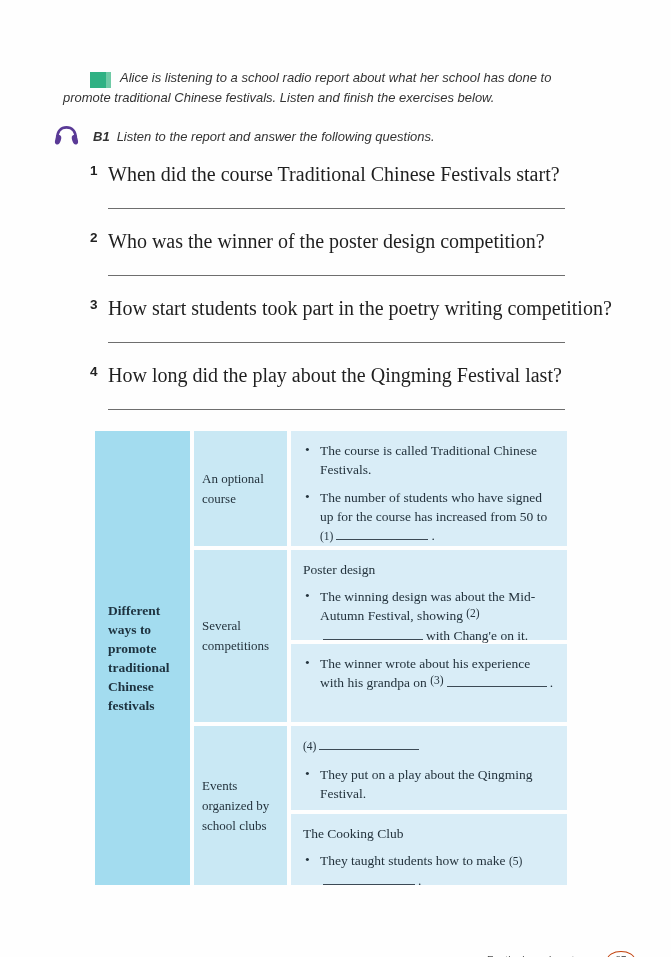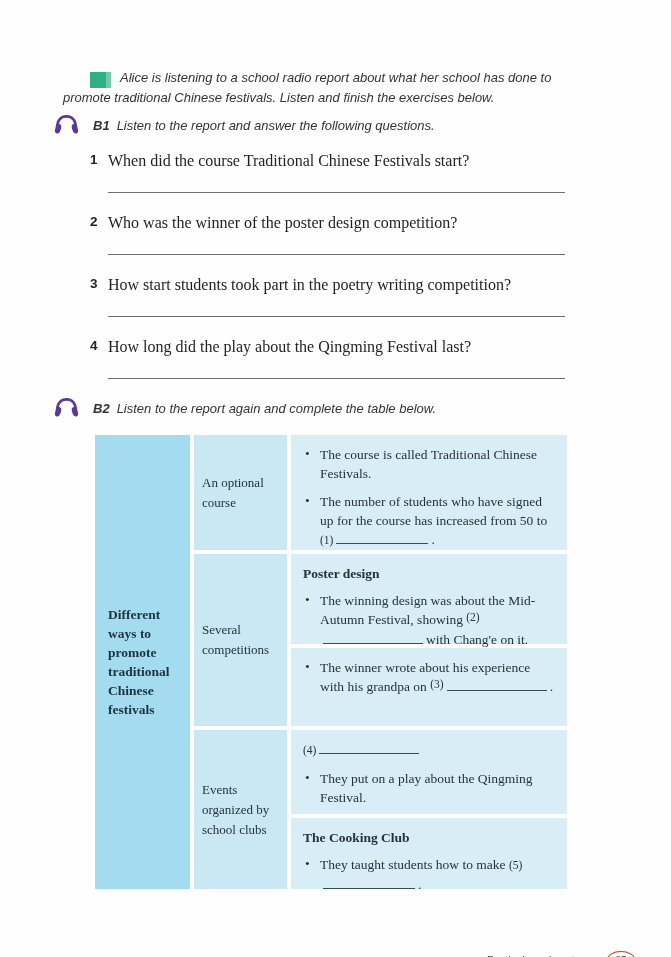--- a/index.html
+++ b/index.html
@@ -17,30 +17,30 @@
     color:#333; text-indent:27px;
   }
   .badge {
     display:inline-block; width:21px; height:16px; margin-right:9px;
     background:linear-gradient(90deg,#2fb183 78%, #6fcaa6 78%);
     color:#fff; font-style:normal; font-weight:bold; font-size:11px;
     text-align:center; line-height:16px; vertical-align:-2px;
   }
 
   
-  .audio-row { position:relative; margin-top:10px; padding-left:30px; width:520px; }
+  .audio-row { position:relative; margin-top:21px; padding-left:30px; width:520px; }
   .headphones { position:absolute; left:-10px; top:-4px; }
   .audio-row p { font-style:italic; font-size:13px; color:#333; line-height:18px; }
   .audio-label { font-weight:bold; margin-right:7px; }
 
   
   .questions { margin-top:17px; }
   .question { position:relative; padding-left:45px; margin-bottom:22px; }
   .q-num { position:absolute; left:27px; top:0; font-weight:bold; font-size:13.5px; color:#222; }
-  .q-text { font-family:"Liberation Serif", serif; font-size:16px; color:#1f1f1f; }
+  .q-text { font-family:"Liberation Serif", serif; font-size:20px; color:#1f1f1f; }
   .q-line { margin:0 0 21px 45px; width:457px; height:0; border-bottom:1px solid #6e6e6e; }
 
   
   .festival-table {
     display:grid; margin:17px 0 0 32px; width:472px;
     grid-template-columns:95px 93px 276px;
     grid-template-rows:115px 90px 78px 84px 71px;
     gap:4px;
     font-family:"Liberation Serif", serif; color:#24333d;
   }
@@ -48,21 +48,21 @@
   .row-header {
     grid-column:1; grid-row:1/6; background:#a3dcef;
     display:flex; align-items:center; padding:0 6px 0 13px;
     font-weight:bold; font-size:13.5px; line-height:19px; color:#1d323f;
   }
   .cat { grid-column:2; background:#c9e8f4; display:flex; align-items:center;
          padding:0 3px 0 8px; font-size:13px; line-height:20px; }
   .cat1 { grid-row:1; } .cat2 { grid-row:2/4; } .cat3 { grid-row:4/6; }
   .detail { grid-column:3; background:#d9edf7; padding:10px 10px 6px 12px; }
   .d1 { grid-row:1; } .d2 { grid-row:2; } .d3 { grid-row:3; } .d4 { grid-row:4; } .d5 { grid-row:5; }
-  .detail-title { margin-bottom:8px;font-weight:bold; }
+  .detail-title { margin-bottom:8px; }
   .detail ul { list-style:none; }
   .detail li { position:relative; padding-left:17px; margin-bottom:9px; }
   .detail li::before { content:"\2022"; position:absolute; left:2px; top:-1px; }
   .num { font-size:11.5px; }
   .sup { position:relative; top:-3px; }
   .blank { display:inline-block; width:100px; height:11px; margin:0 3px;
            border-bottom:1px solid #3c4a55; }
   .blank-narrow { width:92px; }
   .no-bullet { margin-bottom:9px; }
 
@@ -113,30 +113,20 @@
       </div>
       <div class="q-line"></div>
 
       <div class="question">
         <span class="q-num">4</span>
         <span class="q-text">How long did the play about the Qingming Festival last?</span>
       </div>
       <div class="q-line"></div>
     </div>
 
-    <div class="audio-row" style="margin-top:18px;">
-      <span class="headphones">
-        <svg width="27" height="23" viewBox="0 0 26 22">
-          <path d="M4 14 C4 6.8 8 3.2 13 3.2 C18 3.2 22 6.8 22 14" fill="none" stroke="#5a3a96" stroke-width="2.6" stroke-linecap="round"></path>
-          <ellipse cx="4.9" cy="15.1" rx="2.7" ry="4.7" fill="#5a3a96" transform="rotate(18 4.9 15.1)"></ellipse>
-          <ellipse cx="21.1" cy="15.1" rx="2.7" ry="4.7" fill="#5a3a96" transform="rotate(-18 21.1 15.1)"></ellipse>
-        </svg>
-      </span>
-      <p><span class="audio-label">B2</span><span>Listen to the report again and complete the table below.</span></p>
-    </div>
 
     <div class="festival-table">
 
       <div class="cell row-header">
         <span>Different ways to promote traditional Chinese festivals</span>
       </div>
 
       <div class="cell cat cat1">
         <span>An optional course</span>
       </div>

